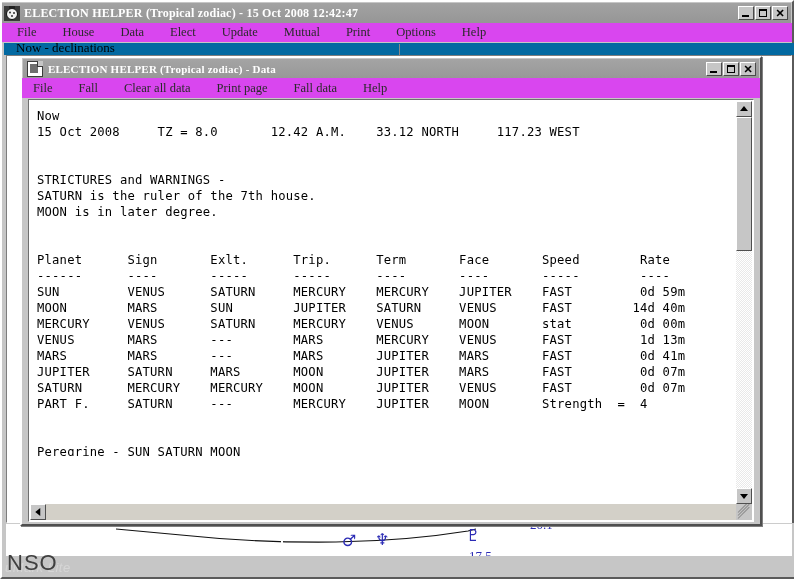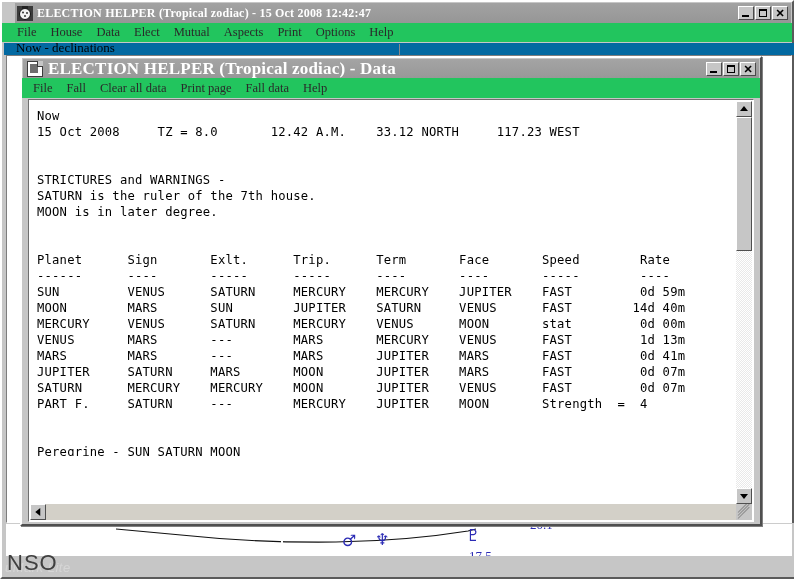--- a/index.html
+++ b/index.html
@@ -32,21 +32,21 @@
   .titlebar {
     height: 20px;
     background: #9a9a9a;
     display: flex;
     align-items: center;
     padding: 0 2px;
     box-sizing: border-box;
   }
   #outer-titlebar {
     background: linear-gradient(to bottom, #a2a2a2 0%, #969696 100%);
-    margin: 1px 1px 0 13px;
+    margin: 1px 1px 0 0;
   }
   .title-icon {
     width: 16px; height: 15px;
     margin-right: 4px;
     flex: 0 0 auto;
     position: relative;
   }
   .title-text {
     color: #ffffff;
     font-size: 12px;
@@ -99,23 +99,24 @@
     line-height: 13px;
     font-weight: bold;
     font-family: "Liberation Sans", sans-serif;
   }
 
   
   .menubar {
     height: 19px;
     display: flex;
     align-items: center;
-    background: #22c55e;
+    background: #d946ef;
     padding-left: 8px;
     box-sizing: border-box;
+    gap: 12px;
   }
   .menuitem {
     font-size: 12.5px;
     color: #2a2a2a;
     padding: 0 7px;
     font-family: "Liberation Serif", "DejaVu Serif", serif;
     white-space: nowrap;
     cursor: default;
   }
 
@@ -221,21 +222,21 @@
     border-right: 2px solid #4f4f4f;
     border-bottom: 2px solid #4f4f4f;
     box-sizing: border-box;
     box-shadow: 1px 1px 0 #808080;
   }
   #data-titlebar {
     background: linear-gradient(to bottom, #a4a4a4 0%, #989898 100%);
     margin: 1px 1px 0 1px;
     height: 19px;
   }
-  #data-titlebar .title-text { font-size: 17px; }
+  #data-titlebar .title-text { font-size: 11px; }
   .doc-icon {
     width: 14px; height: 14px;
     background: #ffffff;
     border: 1px solid #3b3b3b;
     position: relative;
     margin-left: 2px;
     margin-right: 5px;
     flex: 0 0 auto;
   }
   .doc-icon::before {
@@ -404,22 +405,22 @@
           <span class="glyph-close">✕</span>
         </div>
     </div>
   </div>
 
   <div class="menubar" id="outer-menubar">
     <div class="menuitem">File</div>
     <div class="menuitem">House</div>
     <div class="menuitem">Data</div>
     <div class="menuitem">Elect</div>
+    <div class="menuitem">Update</div>
     <div class="menuitem">Mutual</div>
-    <div class="menuitem">Aspects</div>
     <div class="menuitem">Print</div>
     <div class="menuitem">Options</div>
     <div class="menuitem">Help</div>
   </div>
 
   <div id="subheader">
     <div id="subheader-label">Now - declinations</div>
     <div id="subheader-divider"></div>
   </div>
 

